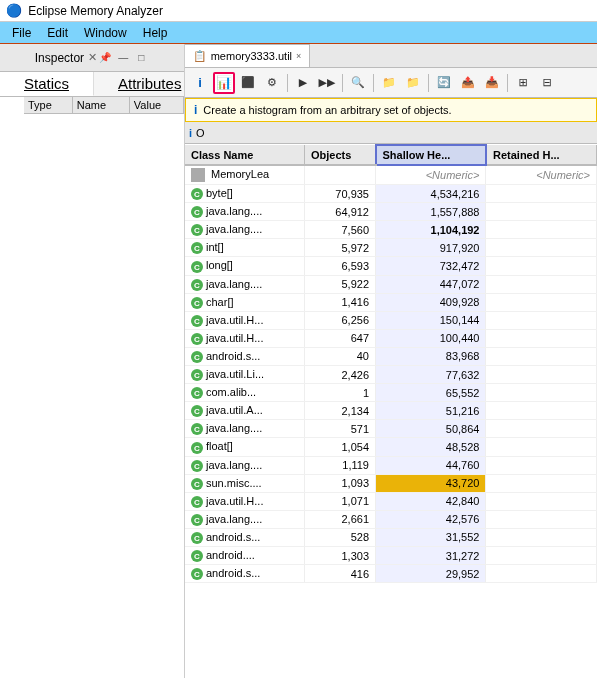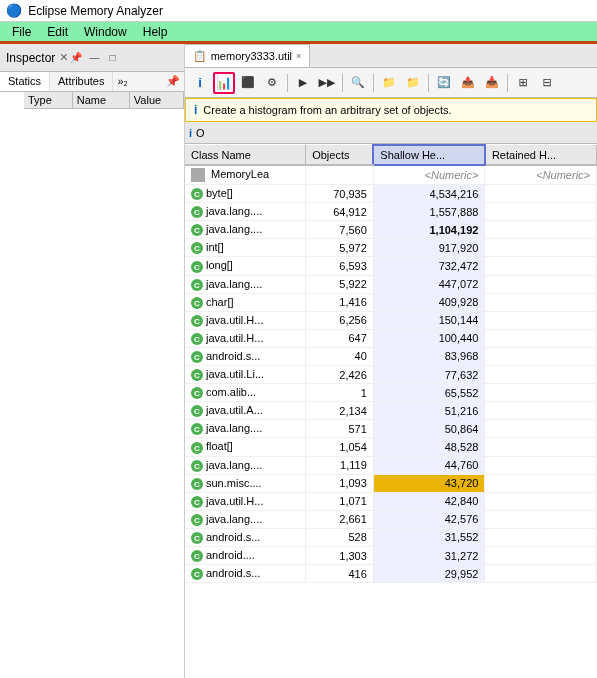--- a/index.html
+++ b/index.html
@@ -11,22 +11,22 @@
       border-bottom: 1px solid #ccc;
       padding: 2px 6px;
       display: flex;
       align-items: center;
       gap: 6px;
       height: 22px;
     }
     
     
     .menu-bar {
-      background: #86efac;
-      border-bottom: 3px solid #c2410c;
+      background: #7dd3fc;
+      border-bottom: 1px solid #c2410c;
       display: flex;
       align-items: center;
       height: 22px;
       padding: 0 4px;
     }
     .menu-item {
       padding: 2px 8px;
       font-size: 12px;
       cursor: pointer;
       color: #000;
@@ -46,21 +46,21 @@
       display: flex;
       flex-direction: column;
     }
     
     .panel-header {
       background: #e8e8e8;
       border-bottom: 1px solid #bbb;
       padding: 4px 6px;
       display: flex;
       align-items: center;
-      justify-content: flex-start;
+      justify-content: center;
       height: 28px;
     }
     .panel-header-left {
       display: flex;
       align-items: center;
       gap: 4px;
     }
     .panel-header-actions {
       display: flex;
       gap: 2px;
@@ -75,25 +75,26 @@
       font-size: 10px;
       color: #555;
     }
     
     .tabs-row {
       display: flex;
       border-bottom: 1px solid #bbb;
       background: #f5f5f5;
     }
     .tab {
-      padding: 3px 8px;
-      font-size: 11px;
+      padding: 3px 24px;
+      font-size: 15px;
       cursor: pointer;
       border-right: 1px solid #ddd;
       color: #000;
+      text-decoration: underline;
     }
     .tab.active { background: #fff; border-bottom: 1px solid #fff; }
     .tab-more {
       padding: 3px 4px;
       font-size: 11px;
       cursor: pointer;
     }
     .tab-pin {
       margin-left: auto;
       padding: 3px 4px;
@@ -227,21 +228,21 @@
       width: 100%;
       border-collapse: collapse;
     }
     .data-table th {
       background: #e8e8e8;
       padding: 3px 6px;
       font-size: 11px;
       text-align: left;
       border-bottom: 2px solid #bbb;
       border-right: 1px solid #bbb;
-      font-weight: normal;
+      font-weight: bold;
       position: sticky;
       top: 0;
     }
     .data-table th.selected-header {
       background: #d0d8f0;
       border: 2px solid #6070d0;
     }
     .data-table td {
       padding: 2px 6px;
       font-size: 11px;

